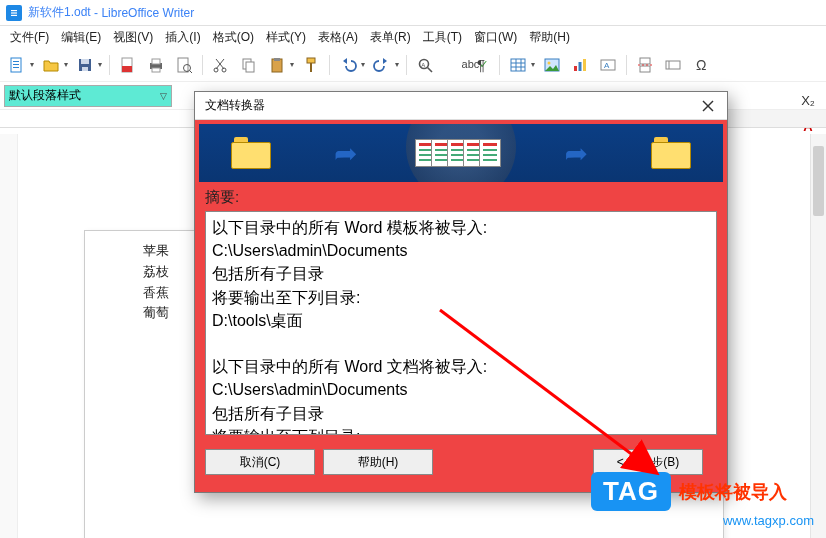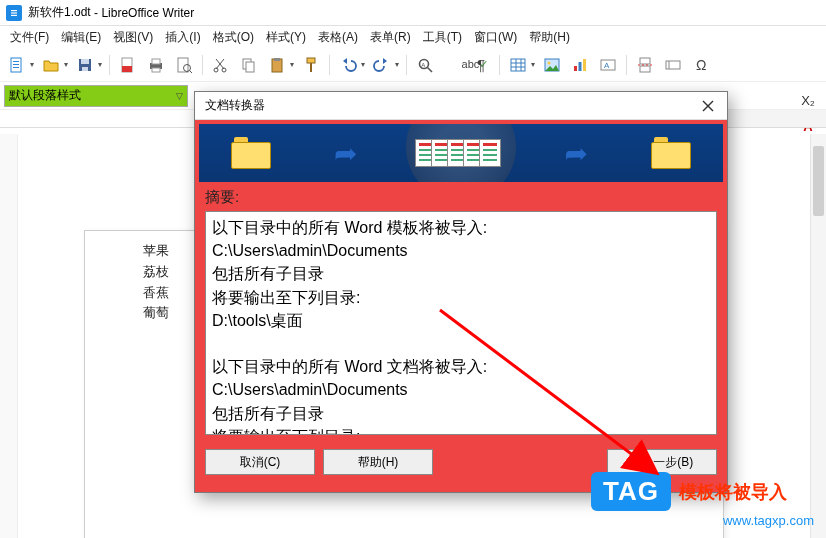--- a/index.html
+++ b/index.html
@@ -1,31 +1,31 @@
 <!DOCTYPE html>
 <html><head>
 <meta charset="utf-8">
 <style>
 * { box-sizing: border-box; margin: 0; padding: 0; font-family: "Microsoft YaHei", "SimSun", sans-serif; }
 body { background: #fff; width: 826px; height: 538px; overflow: hidden; position: relative; }
 
-.titlebar { height: 26px; background: #fff; display: flex; align-items: center; padding: 0 6px; border-bottom: 1px solid #e0e0e0; font-size: 12px; color: #000000; }
+.titlebar { height: 26px; background: #fff; display: flex; align-items: center; padding: 0 6px; border-bottom: 1px solid #e0e0e0; font-size: 12px; color: #3b82f6; }
 .titlebar .icon { width: 16px; height: 16px; background: #1e88e5; border-radius: 2px; margin-right: 6px; display:flex; align-items:center; justify-content:center;}
 .titlebar .icon svg { width:10px; height:10px; }
 
 .menubar { height: 22px; display: flex; align-items: center; padding: 2px 4px; font-size: 12px; color: #222; gap: 0; }
 .menubar span { padding: 1px 6px; cursor: default; }
 
 .toolbar1 { height: 34px; display: flex; align-items: center; padding: 0 4px; gap: 2px; border-bottom: 1px solid #eee;}
 .toolbar1 .tb { width: 26px; height: 26px; display:flex; align-items:center; justify-content:center; border-radius:3px; }
 .toolbar1 .sep { width:1px; height:20px; background:#ddd; margin: 0 3px; }
 .toolbar1 .caret { font-size:8px; color:#555; margin-left:-2px; margin-right:2px; }
 
 .toolbar2 { height: 28px; display:flex; align-items:center; padding:0 4px; gap:4px; border-bottom:1px solid #eee;}
-.style-combo { width:184px; height:22px; border:1px solid #aaa; font-size:12px; padding:1px 4px; display:flex; align-items:center; justify-content:space-between; background:#84cc16;}
+.style-combo { width:168px; height:22px; border:1px solid #aaa; font-size:12px; padding:1px 4px; display:flex; align-items:center; justify-content:space-between; background:#5eead4;}
 .style-combo .caret2 { font-size:9px; color:#444; }
 
 .right-tools { position:absolute; right:4px; top:88px; display:flex; flex-direction:column; gap:4px; }
 .right-tools .rt { width:28px; height:24px; display:flex; align-items:center; justify-content:center; font-size:13px;}
 
 .ruler { height: 18px; background: #fff; border-bottom: 1px solid #ddd; margin-top:0; position:relative;}
 .ruler-inner { position:absolute; left:720px; right:0; height:100%; background:#f4f4f4; border-left:1px solid #ccc;}
 
 .doc-area { position:absolute; top:134px; left:0; right:0; bottom:0; background:#fff; overflow:hidden; }
 .vruler { position:absolute; left:0; top:0; width:18px; bottom:0; background:#f9f9f9; border-right:1px solid #eee; }
@@ -47,21 +47,21 @@
 .doc-stack { display:flex; gap:-6px;}
 .doc-stack .doc { width:22px; height:28px; background:#fff; border:1px solid #888; margin-left:-6px; position:relative;}
 .doc-stack .doc::before { content:""; position:absolute; top:3px; left:3px; right:3px; height:3px; background:#d33; }
 .doc-stack .doc::after { content:""; position:absolute; top:9px; left:3px; right:3px; bottom:3px; background: repeating-linear-gradient(#4a7 0 2px, transparent 2px 5px); }
 .gear-bg { position:absolute; bottom:-20px; left:50%; transform:translateX(-50%); width:110px; height:110px; border-radius:50%; background: radial-gradient(#5a6b80 30%, #3d4a5c 70%); opacity:.45; z-index:0;}
 .dlg-banner > * { z-index:1;}
 
 .dlg-body { padding: 2px 10px 6px 10px; }
 .dlg-label { font-size:15px; margin-bottom:4px; color:#222;}
 .dlg-textarea { width:100%; height:224px; border:1px solid #888; background:#fff; padding:4px 6px; font-size:16px; line-height:1.45; overflow-y:scroll; resize:none; font-family:inherit; white-space:pre-wrap;}
-.dlg-buttons { display:flex; gap:8px; padding: 4px 10px 10px 10px; align-items:center; }
+.dlg-buttons { display:flex; gap:8px; padding: 4px 24px 10px 10px; align-items:center; }
 .dlg-buttons .spacer { flex:1; }
 .btn { min-width:110px; height:26px; border:1px solid #888; background:#efefef; font-size:12px; display:flex; align-items:center; justify-content:center; padding:0 8px;}
 
 
 .tag-badge { position:absolute; right:12px; bottom:10px; display:flex; flex-direction:column; align-items:flex-start; }
 .tag-box { background:#1893f3; color:#fff; font-weight:bold; font-size:26px; padding:4px 12px; border-radius:6px; letter-spacing:1px;}
 .tag-cn { color:#f30; font-size:18px; font-weight:bold; margin-left:2px;}
 .tag-url { color:#1893f3; font-size:13px; margin-left:2px; margin-top:2px;}
 .tag-row { display:flex; align-items:center; gap:6px;}
 

